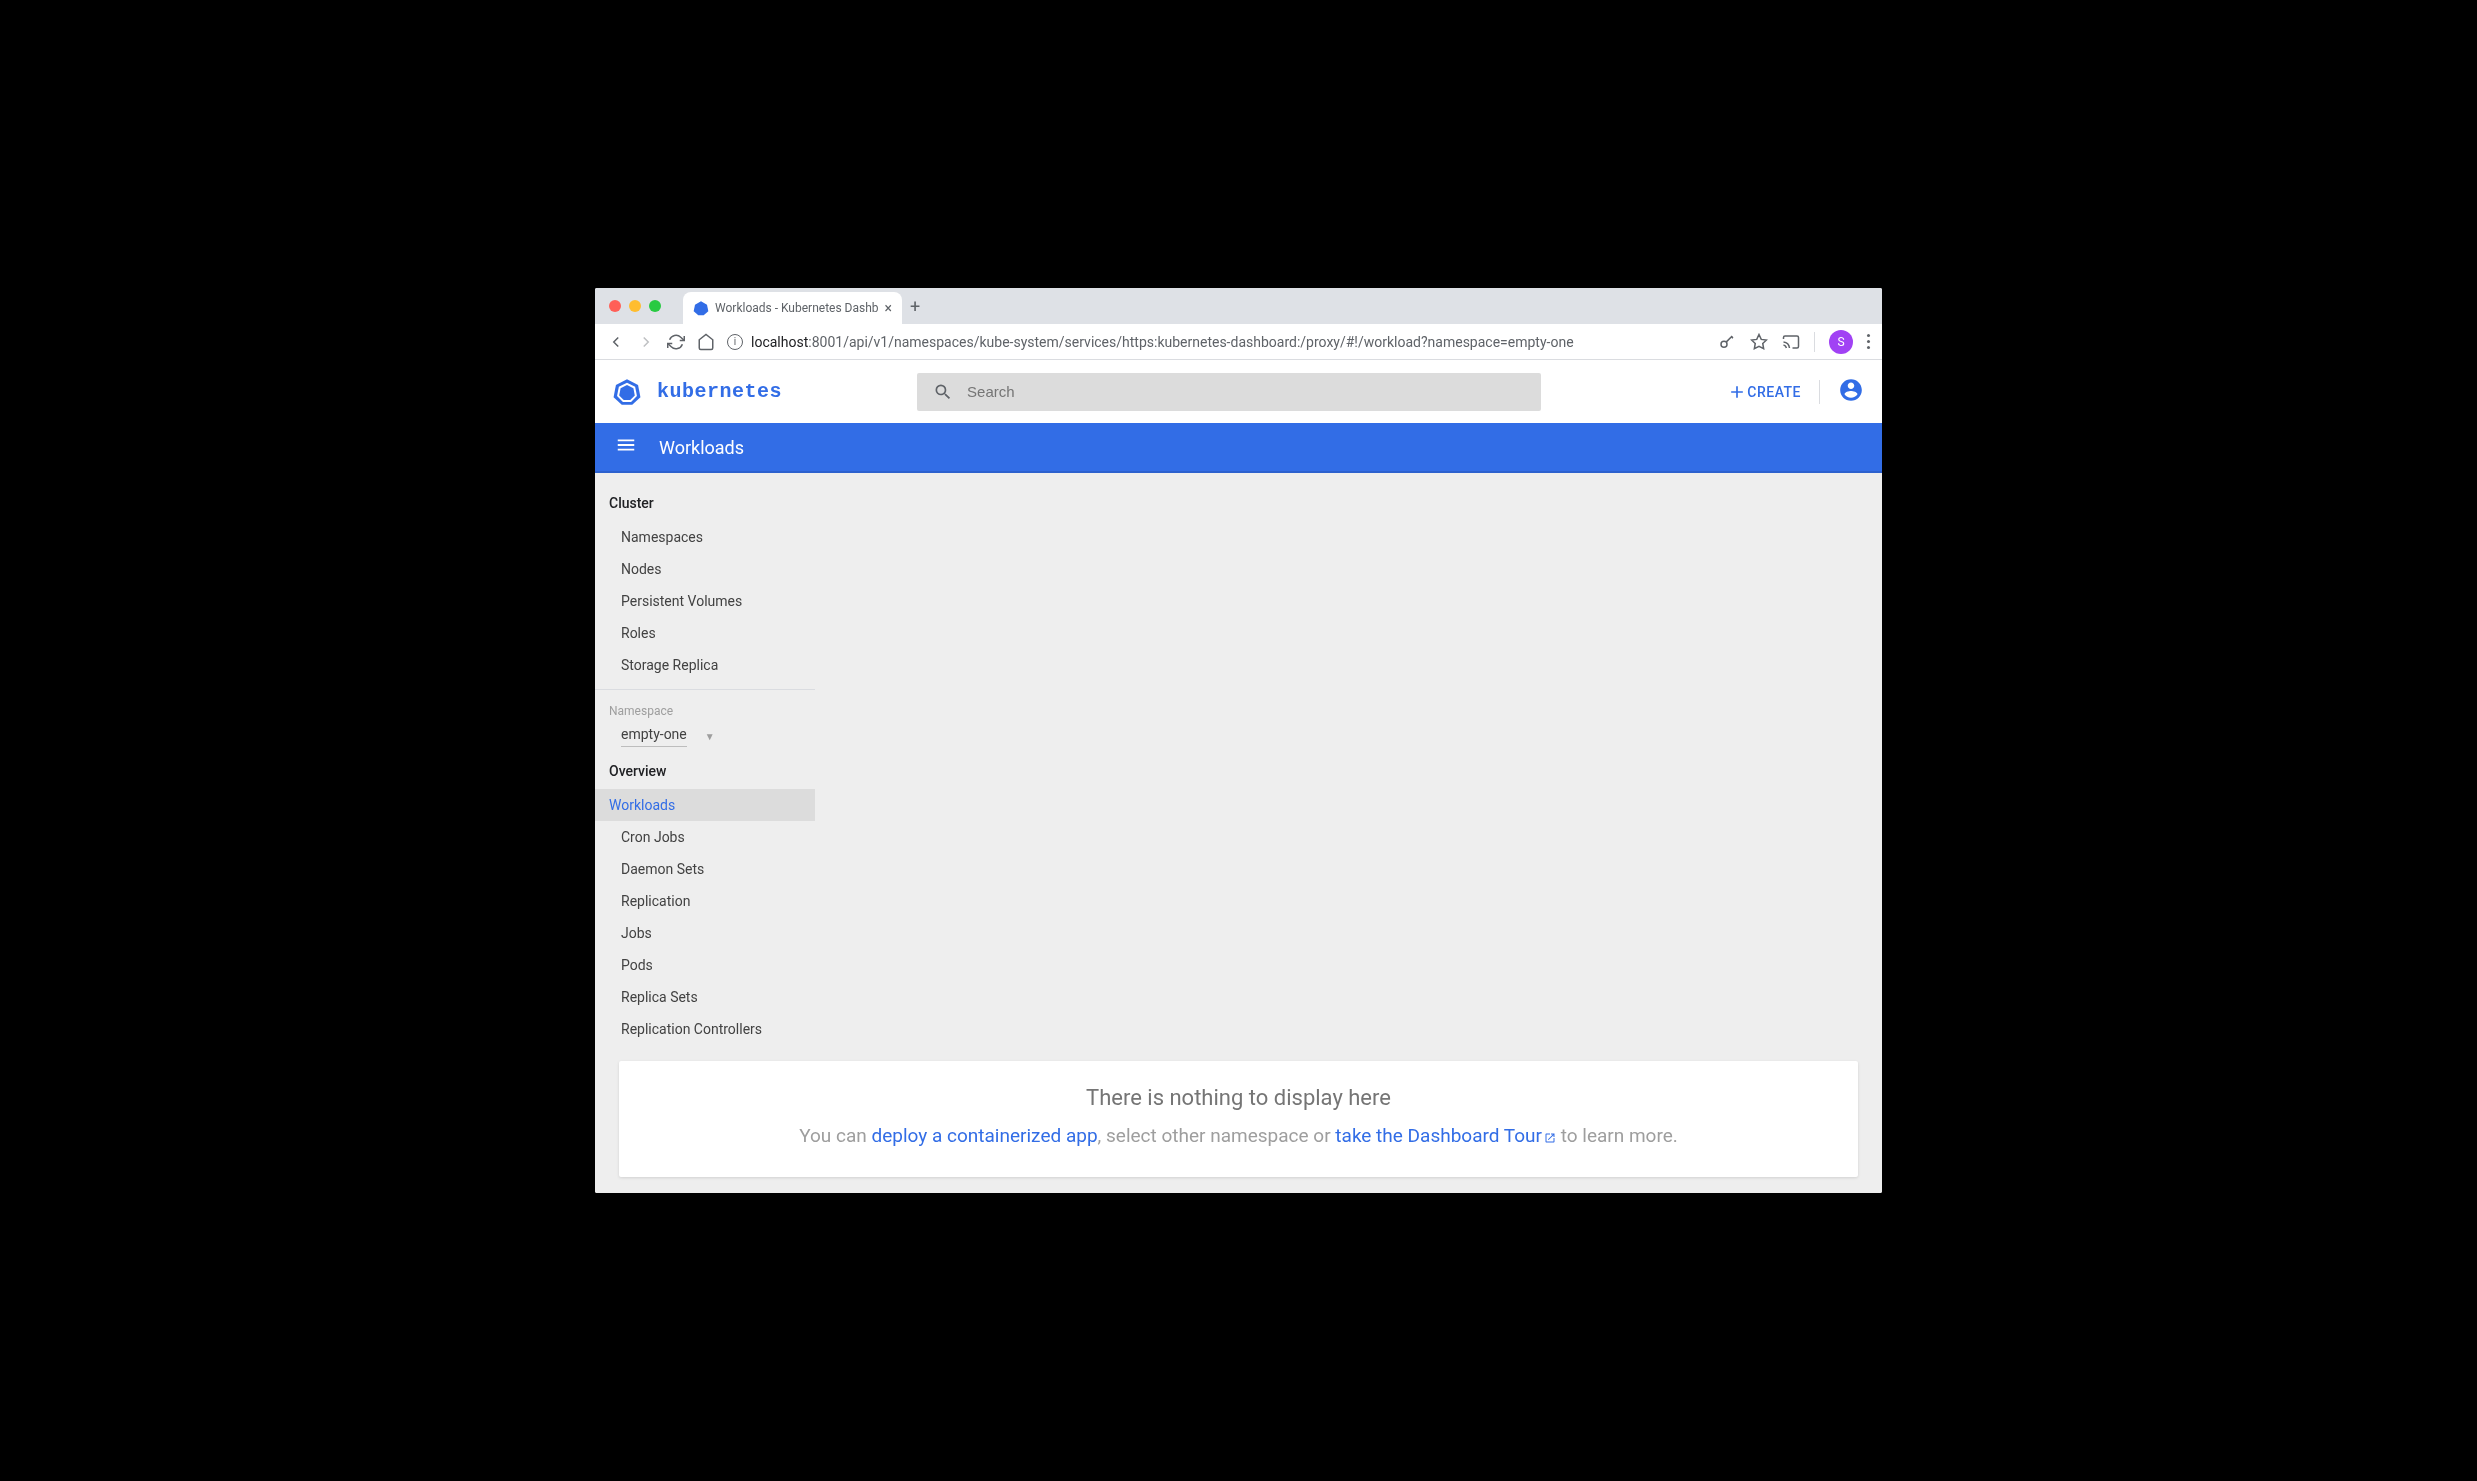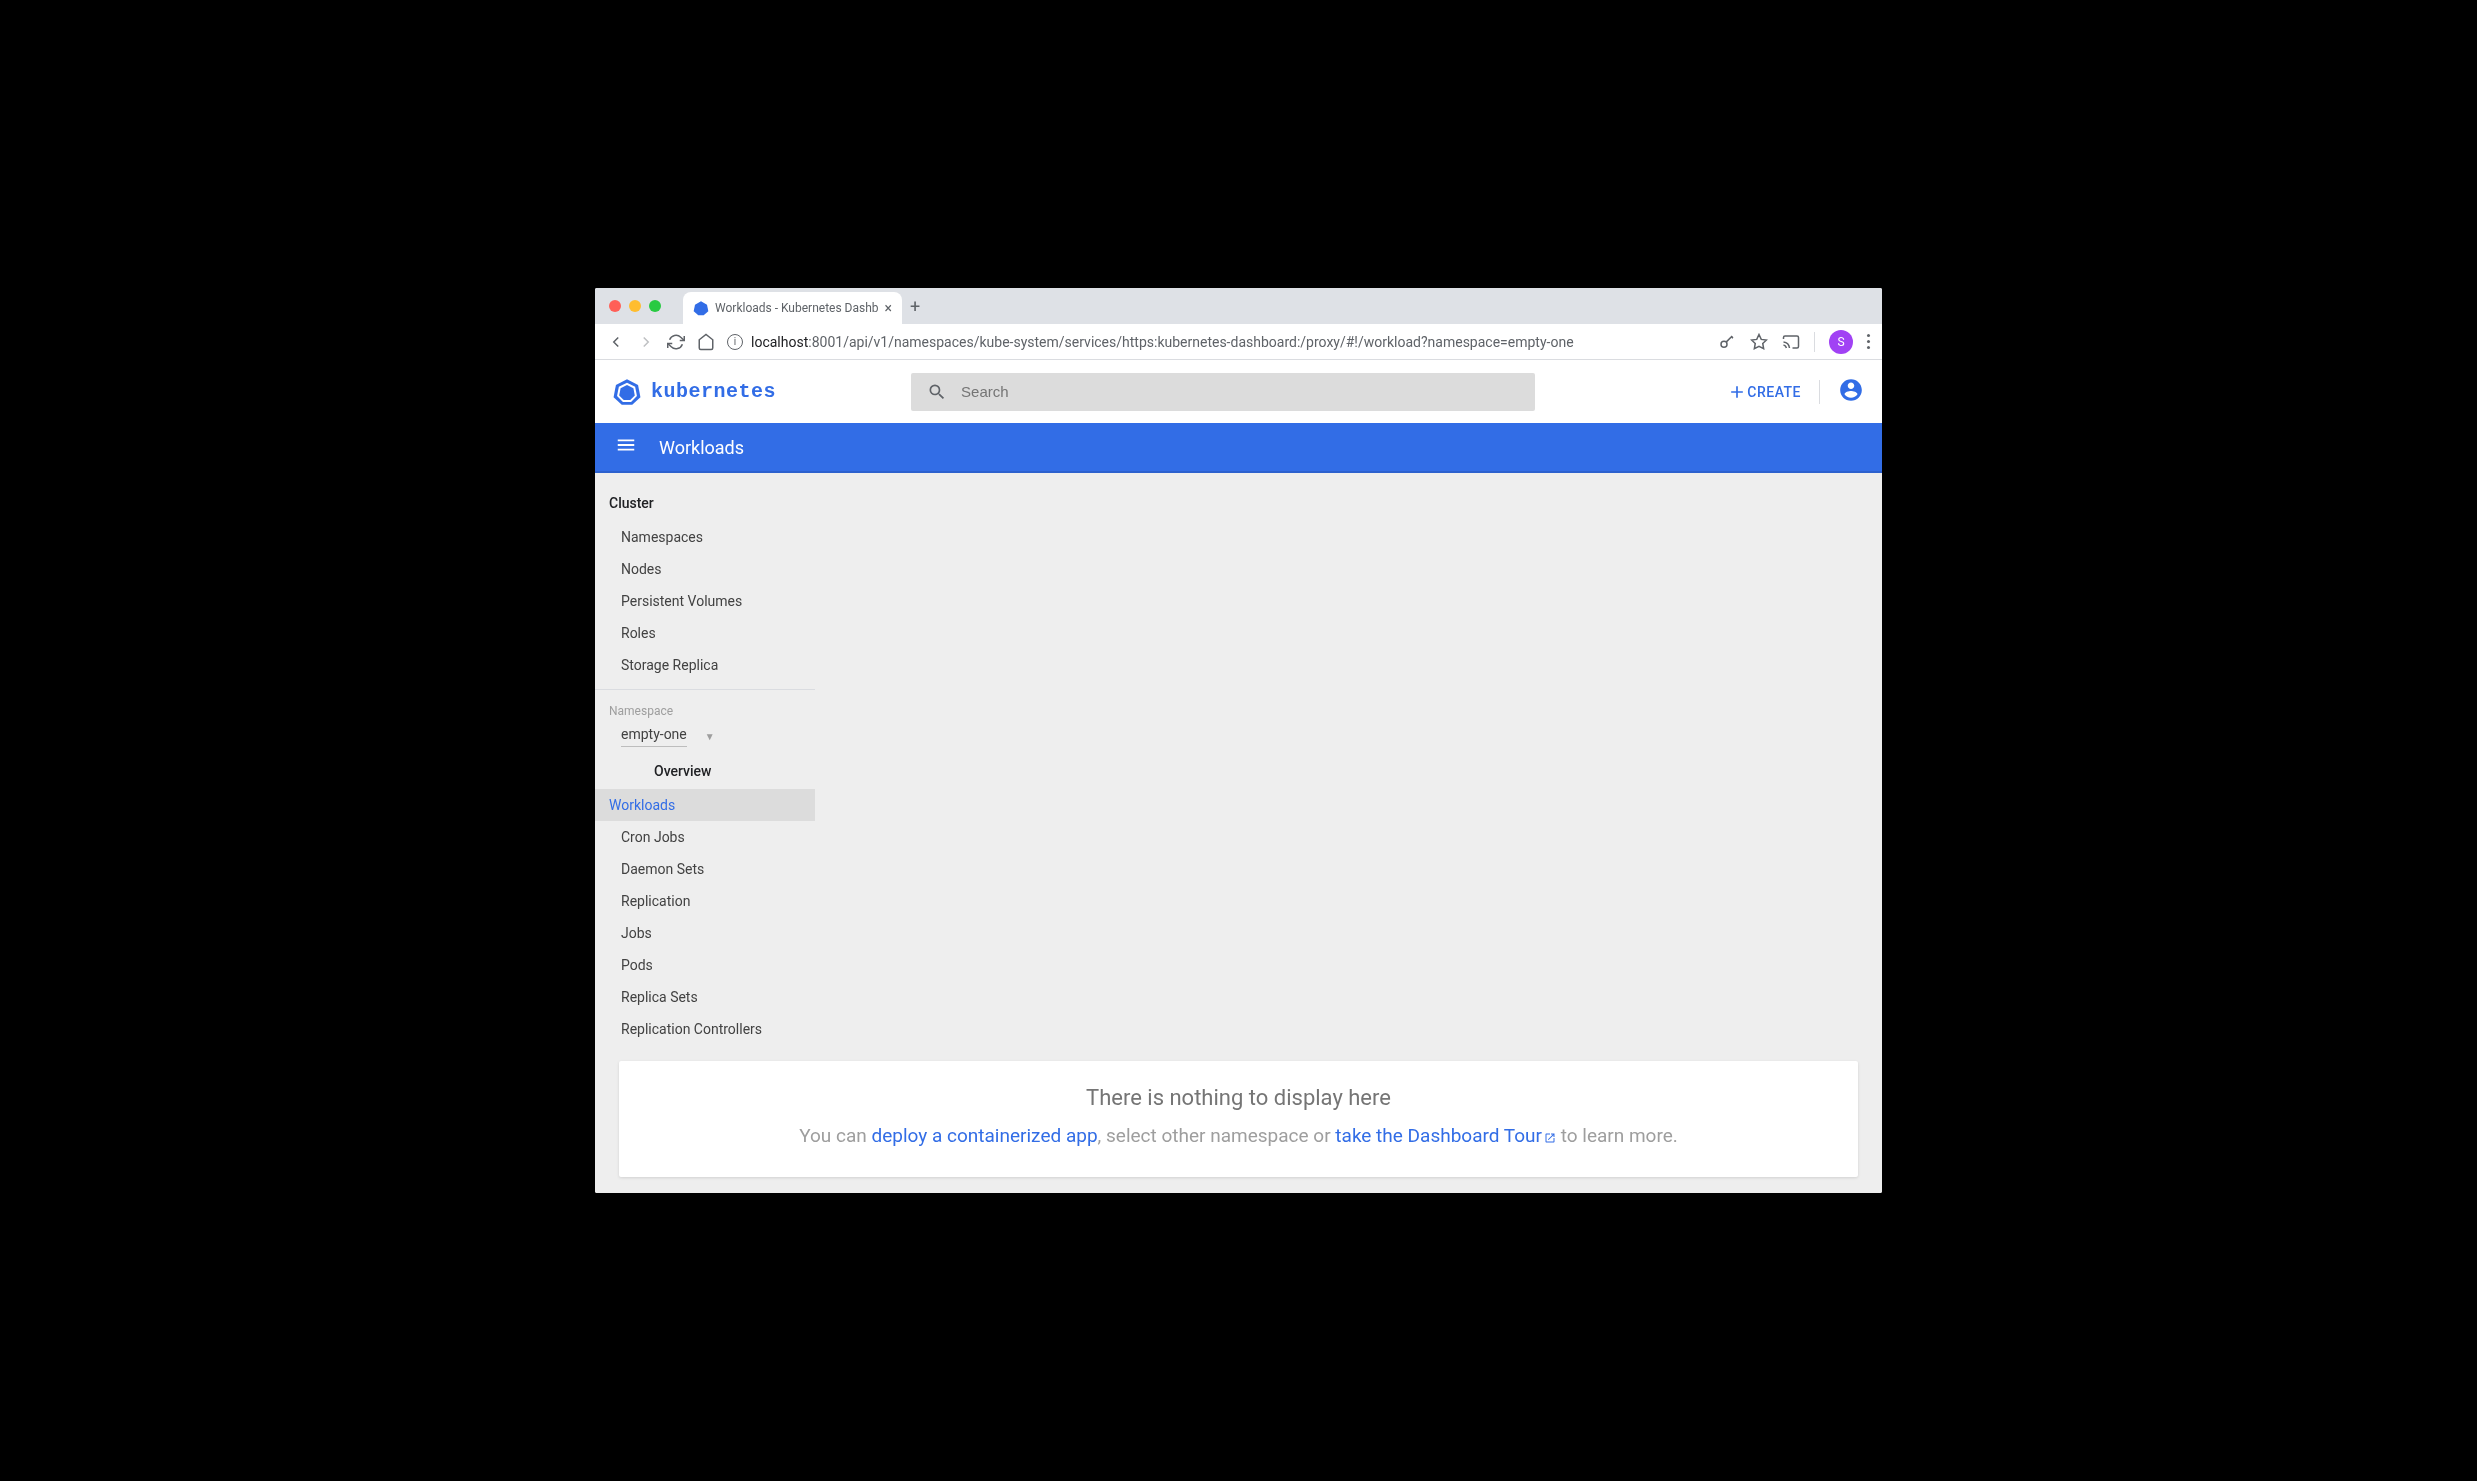--- a/index.html
+++ b/index.html
@@ -27,21 +27,21 @@
     .url-info-icon { width: 16px; height: 16px; border: 1.5px solid #5f6368; border-radius: 50%; display: flex; align-items: center; justify-content: center; font-size: 10px; }
     .url-host { color: #202124; }
     .url-path { color: #5f6368; }
     .addr-icons { display: flex; gap: 14px; align-items: center; }
     .user-avatar { width: 24px; height: 24px; border-radius: 50%; background: #a142f4; color: #fff; display: flex; align-items: center; justify-content: center; font-size: 12px; }
     .menu-dots { display: flex; flex-direction: column; gap: 3px; }
     .menu-dots span { width: 3px; height: 3px; background: #5f6368; border-radius: 50%; }
     
     
     .app-header { height: 63px; background: #fff; display: flex; align-items: center; padding: 0 18px; gap: 24px; }
-    .logo-section { display: flex; align-items: center; gap: 10px; }
+    .logo-section { display: flex; align-items: center; gap: 16px; }
     .k8s-icon { width: 28px; height: 28px; }
     .logo-text { font-family: 'Courier New', monospace; font-weight: bold; font-size: 20px; color: #326de6; letter-spacing: 0.5px; }
     .search-box { flex: 0 1 624px; height: 38px; background: #dcdcdc; border-radius: 2px; display: flex; align-items: center; padding: 0 16px; gap: 14px; margin-left: 111px; }
     .search-box svg { width: 20px; height: 20px; fill: #5f6368; }
     .search-input { border: none; background: transparent; font-size: 15px; color: #5f6368; outline: none; flex: 1; }
     .header-right { margin-left: auto; display: flex; align-items: center; gap: 18px; }
     .create-btn { display: flex; align-items: center; color: #326de6; font-weight: 500; font-size: 14px; letter-spacing: 0.5px; cursor: pointer; }
     .create-btn svg { width: 20px; height: 20px; fill: #326de6; }
     .header-divider { width: 1px; height: 24px; background: #dadce0; }
     .account-icon svg { width: 26px; height: 26px; fill: #326de6; }
@@ -57,21 +57,21 @@
     
     .sidebar { width: 220px; padding-top: 12px; }
     .sidebar-section-header { padding: 10px 14px; font-size: 14px; font-weight: 500; color: #202124; }
     .sidebar-item { padding: 8px 14px 8px 26px; font-size: 14px; color: #424242; cursor: pointer; }
     .sidebar-item.active { background: #dcdcdc; color: #326de6; padding-left: 14px; font-size: 14px; }
     .sidebar-divider { height: 1px; background: #dadce0; margin: 8px 0; }
     .namespace-label { padding: 6px 14px 2px; font-size: 12px; color: #9e9e9e; }
     .namespace-select { display: flex; align-items: center; gap: 18px; padding: 6px 14px 2px 26px; font-size: 14px; color: #424242; cursor: pointer; }
     .ns-value { border-bottom: 1px solid #bdbdbd; padding-bottom: 4px; }
     .dropdown-arrow { color: #9e9e9e; font-size: 10px; }
-    .overview-header { padding: 14px 14px 10px; font-size: 14px; font-weight: 500; color: #202124; margin-left: 45px; }
+    .overview-header { padding: 14px 14px 10px; font-size: 14px; font-weight: 500; color: #202124; }
     
     
     .main-panel { flex: 1; padding: 16px 24px; }
     .empty-card { background: #fff; border-radius: 2px; box-shadow: 0 1px 3px rgba(0,0,0,0.12); padding: 24px 32px 28px; text-align: center; }
     .empty-title { font-size: 22px; color: #757575; font-weight: 400; margin-bottom: 14px; }
     .empty-text { font-size: 19px; color: #9e9e9e; }
     .empty-link { color: #326de6; cursor: pointer; }
     .ext-icon { display: inline-block; vertical-align: middle; margin-left: 2px; }
     .ext-icon svg { width: 12px; height: 12px; fill: #326de6; }
   </style>

